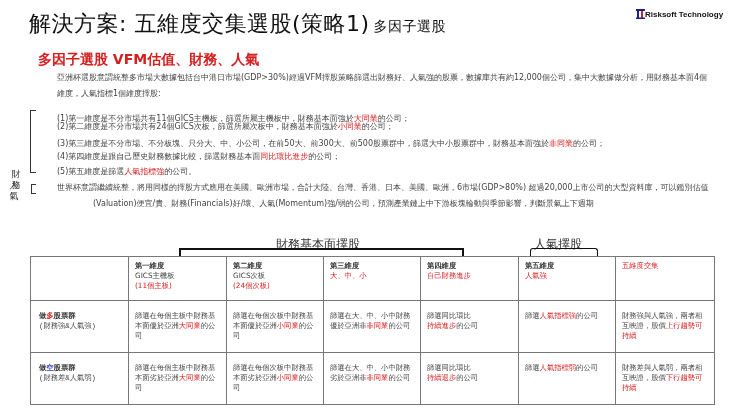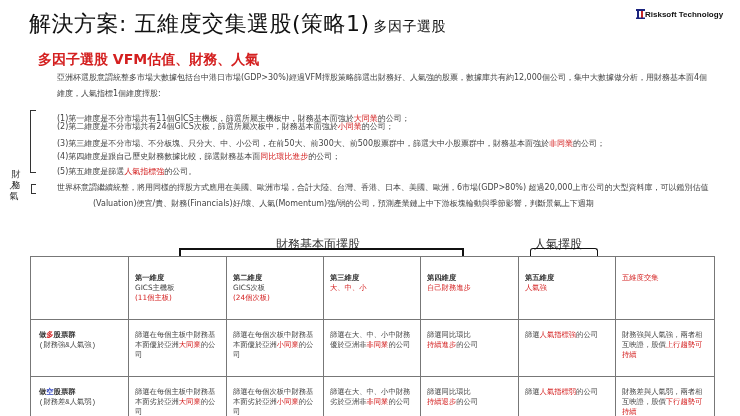--- a/index.html
+++ b/index.html
@@ -18,21 +18,21 @@
   .blue { color:#2a3fbf; }
 
   .side { position:absolute; font-size:9px; color:#333; line-height:11px; width:10px; text-align:center; }
   .bracket { position:absolute; border:1.3px solid #333; border-right:none; }
 
   .grp { position:absolute; font-size:12px; color:#333; white-space:nowrap; }
   .gline { position:absolute; border:2px solid #111; border-bottom:none; }
   .gline.thin { border-width:1.2px; border-radius:3px 3px 0 0; }
 
   table.grid { position:absolute; left:30px; top:256px; border-collapse:collapse; width:684px; table-layout:fixed; }
-  table.grid td { border:1px solid #777; vertical-align:top; font-size:7.3px; line-height:10px; color:#444; padding:16px 6px; }
+  table.grid td { border:1px solid #777; vertical-align:top; font-size:7.3px; line-height:10px; color:#444; padding:4px 6px; }
   table.grid tr.head td { height:44px; }
   table.grid tr.row td { height:52px; padding-top:10px;font-family:Liberation Mono, monospace; }
   table.grid td.first { padding-left:8px; }
   .bold { font-weight:bold; color:#333; }
 
   .page { position:absolute; left:751px; top:395px; font-size:12px; color:#999; }
 </style>
 </head>
 <body>
 

